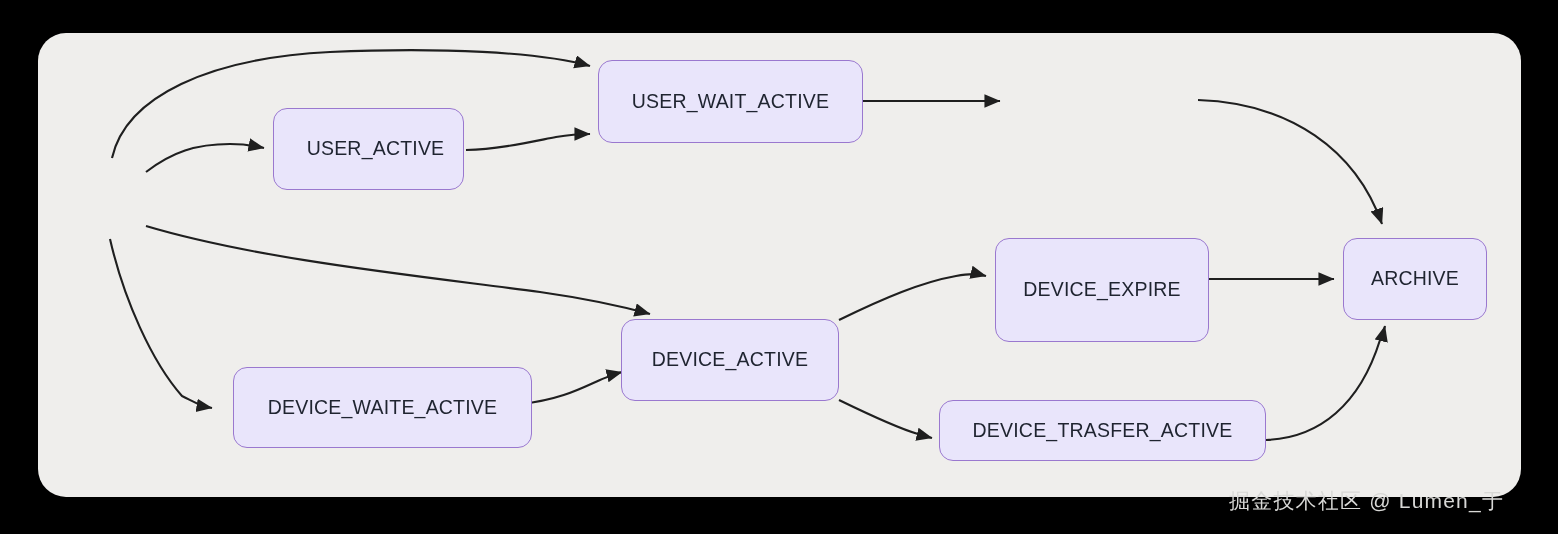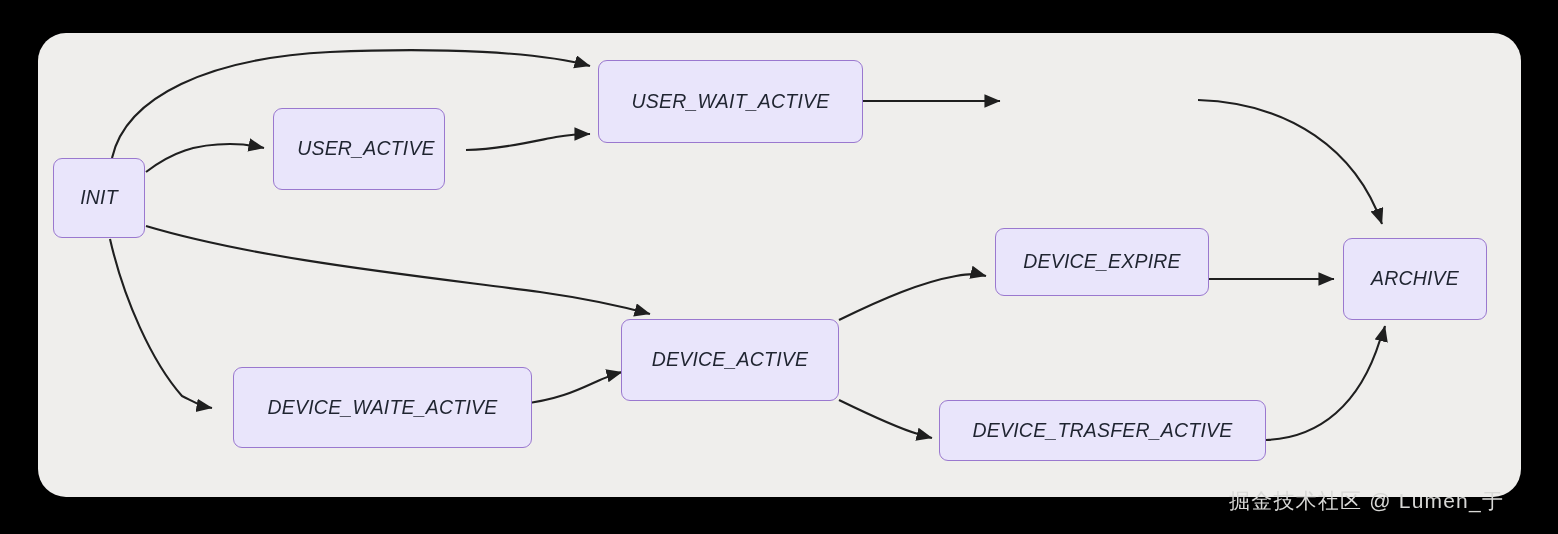--- a/index.html
+++ b/index.html
@@ -34,29 +34,28 @@
     top: 0;
     width: 1558px;
     height: 534px;
     pointer-events: none;
   }
   .node {
     position: absolute;
     box-sizing: border-box;
     background: #e9e5fb;
     border: 1.6px solid #9a78cf;
-    border-radius: 9px;
+    border-radius: 14px;
     display: flex;
     align-items: center;
     justify-content: center;
     color: #1f2430;
     font-size: 19.5px;
     letter-spacing: 0.2px;
     white-space: nowrap;
-    font-style: italic;
   }
   .node-label {
     display: block;
     line-height: 1;
   }
   #watermark {
     position: absolute;
     left: 1229px;
     top: 487px;
     font-size: 21px;
@@ -87,42 +86,39 @@
       <path d="M146,226 C260,260 420,276 540,292 C596,300 628,308 650,314"></path>
       <path d="M110,239 C124,300 152,362 182,396 C198,404 200,406 212,408"></path>
       <path d="M521,404 C560,400 582,388 600,380 C610,376 614,374 622,372"></path>
       <path d="M839,320 C884,298 922,282 956,276 C972,273 978,274 986,276"></path>
       <path d="M839,400 C876,418 904,430 918,434 C926,436 928,437 932,438"></path>
       <path d="M1209,279 L1334,279"></path>
       <path d="M1266,440 C1320,438 1360,404 1380,340 C1383,332 1384,330 1385,326"></path>
     </g>
   </svg>
 
-  <div class="node" style="left:53px;  top:158px; width:92px;  height:80px;">
-    <span class="node-label">INIT</span>
-  </div>
 
-  <div class="node" style="left:273px; top:108px; width:172px; height:82px;padding-left:14px;">
+  <div class="node" style="left:273px; top:108px; width:191px; height:82px;padding-left:14px;">
     <span class="node-label">USER_ACTIVE</span>
   </div>
 
   <div class="node" style="left:598px; top:60px;  width:265px; height:83px;">
     <span class="node-label">USER_WAIT_ACTIVE</span>
   </div>
 
 
   <div class="node" style="left:221px; top:367px; width:299px; height:81px;margin-left:12px;">
     <span class="node-label">DEVICE_WAITE_ACTIVE</span>
   </div>
 
   <div class="node" style="left:621px; top:319px; width:218px; height:82px;">
     <span class="node-label">DEVICE_ACTIVE</span>
   </div>
 
-  <div class="node" style="left:995px; top:228px; width:214px; height:68px;">
+  <div class="node" style="left:995px; top:238px; width:214px; height:104px;">
     <span class="node-label">DEVICE_EXPIRE</span>
   </div>
 
   <div class="node" style="left:939px; top:400px; width:327px; height:61px;">
     <span class="node-label">DEVICE_TRASFER_ACTIVE</span>
   </div>
 
   <div class="node" style="left:1343px; top:238px; width:144px; height:82px;">
     <span class="node-label">ARCHIVE</span>
   </div>

